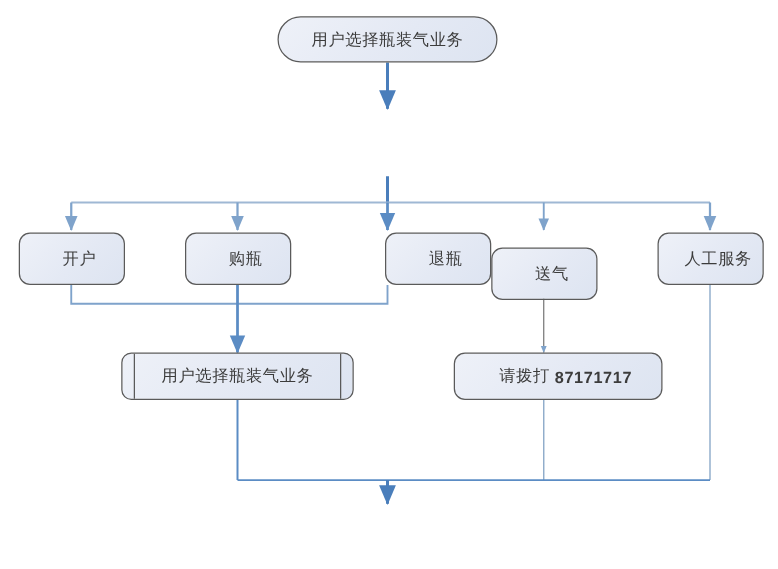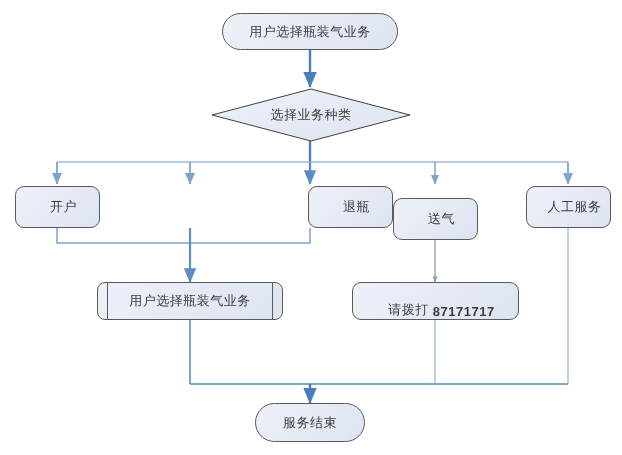--- a/index.html
+++ b/index.html
@@ -137,59 +137,46 @@
 
     <path d="M190,384 L568,384" fill="none" stroke="#5b8cc4" stroke-width="1.4"></path>
 
     <path d="M310,384 L310,403" fill="none" stroke="#4a7ebb" stroke-width="2.4" marker-end="url(#arrowPrimary)"></path>
   </svg>
 
   <div class="node terminator" style="left:222px; top:13px; width:176px; height:37px;">
     <span class="label">用户选择瓶装气业务</span>
   </div>
 
-  <div class="diamond-wrap" style="left:211px; top:88px; width:200px; height:54px;">
-    <svg width="200" height="54" viewBox="0 0 200 54" xmlns="http://www.w3.org/2000/svg">
-      <defs>
-        <linearGradient id="dgrad" x1="0" y1="0" x2="1" y2="1">
-          <stop offset="0%" stop-color="#eef1f8"></stop>
-          <stop offset="55%" stop-color="#e4e9f4"></stop>
-          <stop offset="100%" stop-color="#dde4f1"></stop>
-        </linearGradient>
-      </defs>
-      <polygon points="100,1 199,27 100,53 1,27" fill="url(#dgrad)" stroke="#3f3f3f" stroke-width="1"></polygon>
-    </svg>
-    <span class="dlabel">选择业务种类</span>
-  </div>
 
   <div class="node process" style="left:15px; top:186px; width:85px; height:42px;">
     <span class="label">开户</span>
   </div>
 
+  <div class="node process" style="left:148px; top:186px; width:85px; height:42px;">
+    <span class="label">购瓶</span>
+  </div>
 
   <div class="node process" style="left:268px; top:186px; width:85px; height:42px;margin-left:40px;">
     <span class="label">退瓶</span>
   </div>
 
   <div class="node process" style="left:393px; top:186px; width:85px; height:42px;margin-top:12px;">
     <span class="label">送气</span>
   </div>
 
   <div class="node process" style="left:526px; top:186px; width:85px; height:42px;">
     <span class="label">人工服务</span>
   </div>
 
   <div class="node predef" style="left:97px; top:282px; width:186px; height:38px;">
     <span class="bar-l"></span>
     <span class="bar-r"></span>
     <span class="label">用户选择瓶装气业务</span>
   </div>
 
-  <div class="node process" style="left:352px; top:282px; width:167px; height:38px;align-items:flex-end;">
+  <div class="node process" style="left:363px; top:282px; width:167px; height:38px;">
     <span class="label">请拨打</span>
       <span class="label bold-num" style="padding-left:0;">87171717</span>
   </div>
 
-  <div class="node terminator" style="left:255px; top:403px; width:110px; height:39px;">
-    <span class="label">服务结束</span>
-  </div>
 
 </div>
 
 </body></html>

